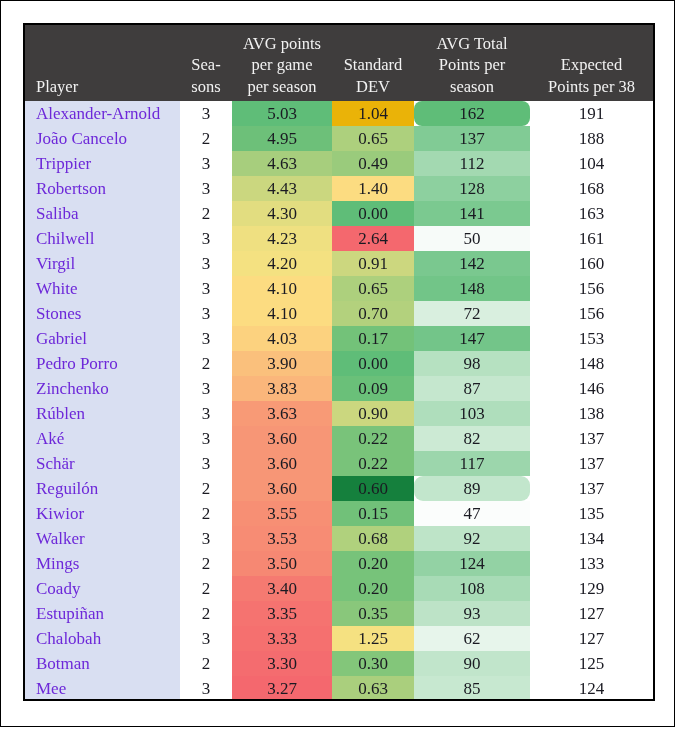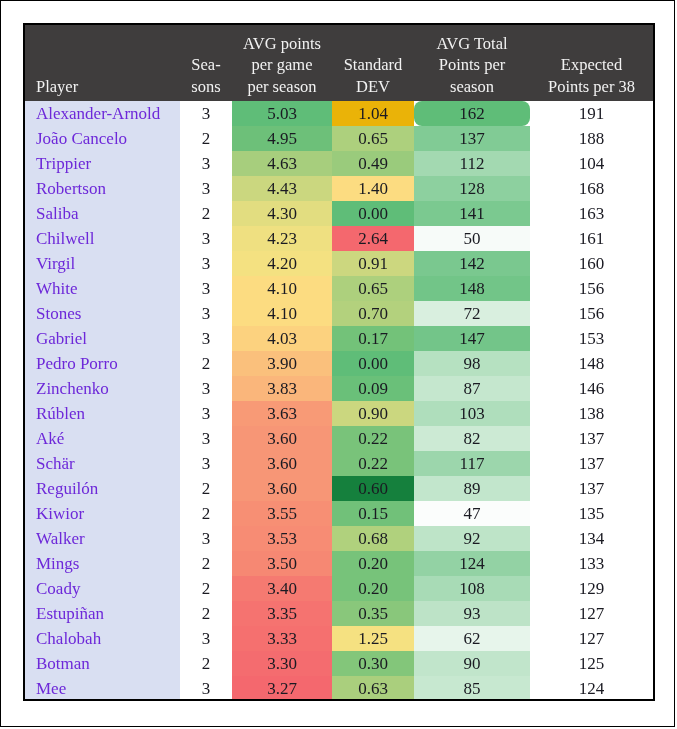--- a/index.html
+++ b/index.html
@@ -249,21 +249,21 @@
             <td class="c-fill" style="background: rgb(247, 150, 118);">3.60</td>
             <td class="c-fill" style="background: rgb(121, 195, 122);">0.22</td>
             <td class="c-fill" style="background: rgb(156, 214, 172);">117</td>
             <td class="c-num">137</td>
           </tr>
           <tr>
             <td class="c-name">Reguilón</td>
             <td class="c-num">2</td>
             <td class="c-fill" style="background: rgb(247, 150, 118);">3.60</td>
             <td class="c-fill" style="background: #15803d; margin-left: 12px;">0.60</td>
-            <td class="c-fill" style="background: rgb(194, 230, 204);">89</td>
+            <td class="c-fill" style="background: rgb(194, 230, 204); border-radius: 9px;">89</td>
             <td class="c-num">137</td>
           </tr>
           <tr>
             <td class="c-name">Kiwior</td>
             <td class="c-num">2</td>
             <td class="c-fill" style="background: rgb(247, 143, 116);">3.55</td>
             <td class="c-fill" style="background: rgb(113, 193, 121);">0.15</td>
             <td class="c-fill" style="background: rgb(251, 253, 252);">47</td>
             <td class="c-num">135</td>
           </tr>

